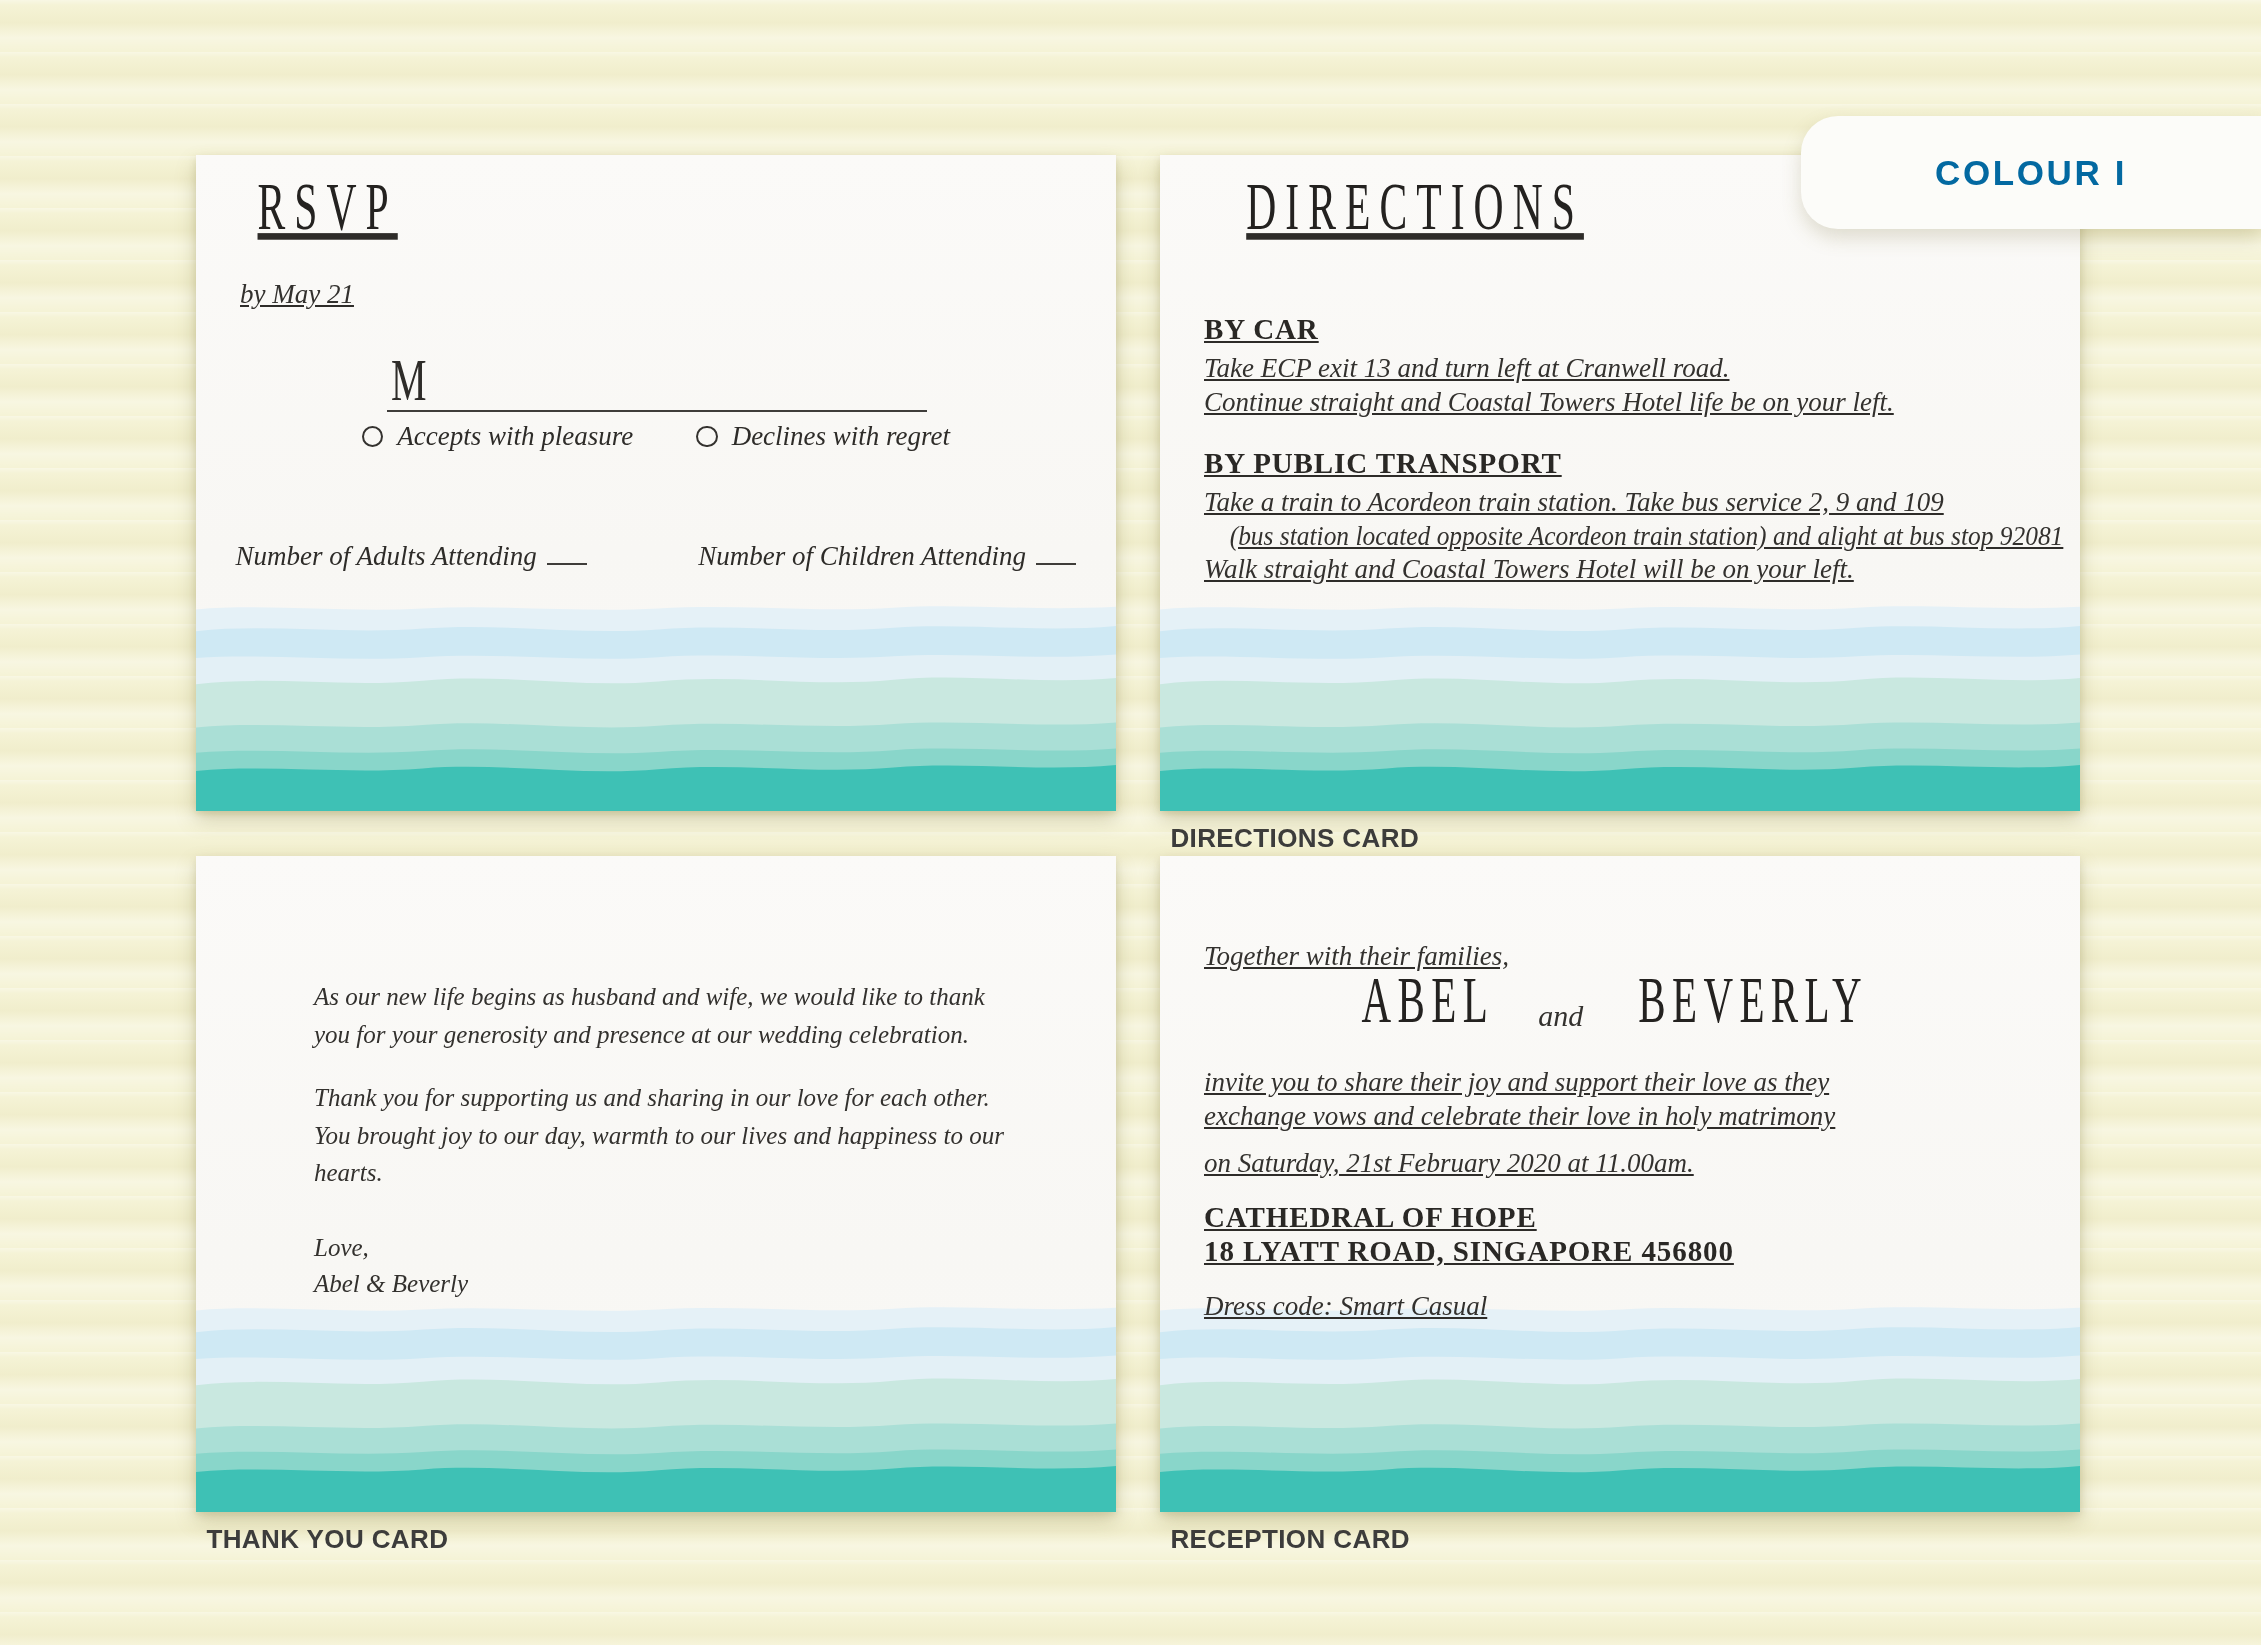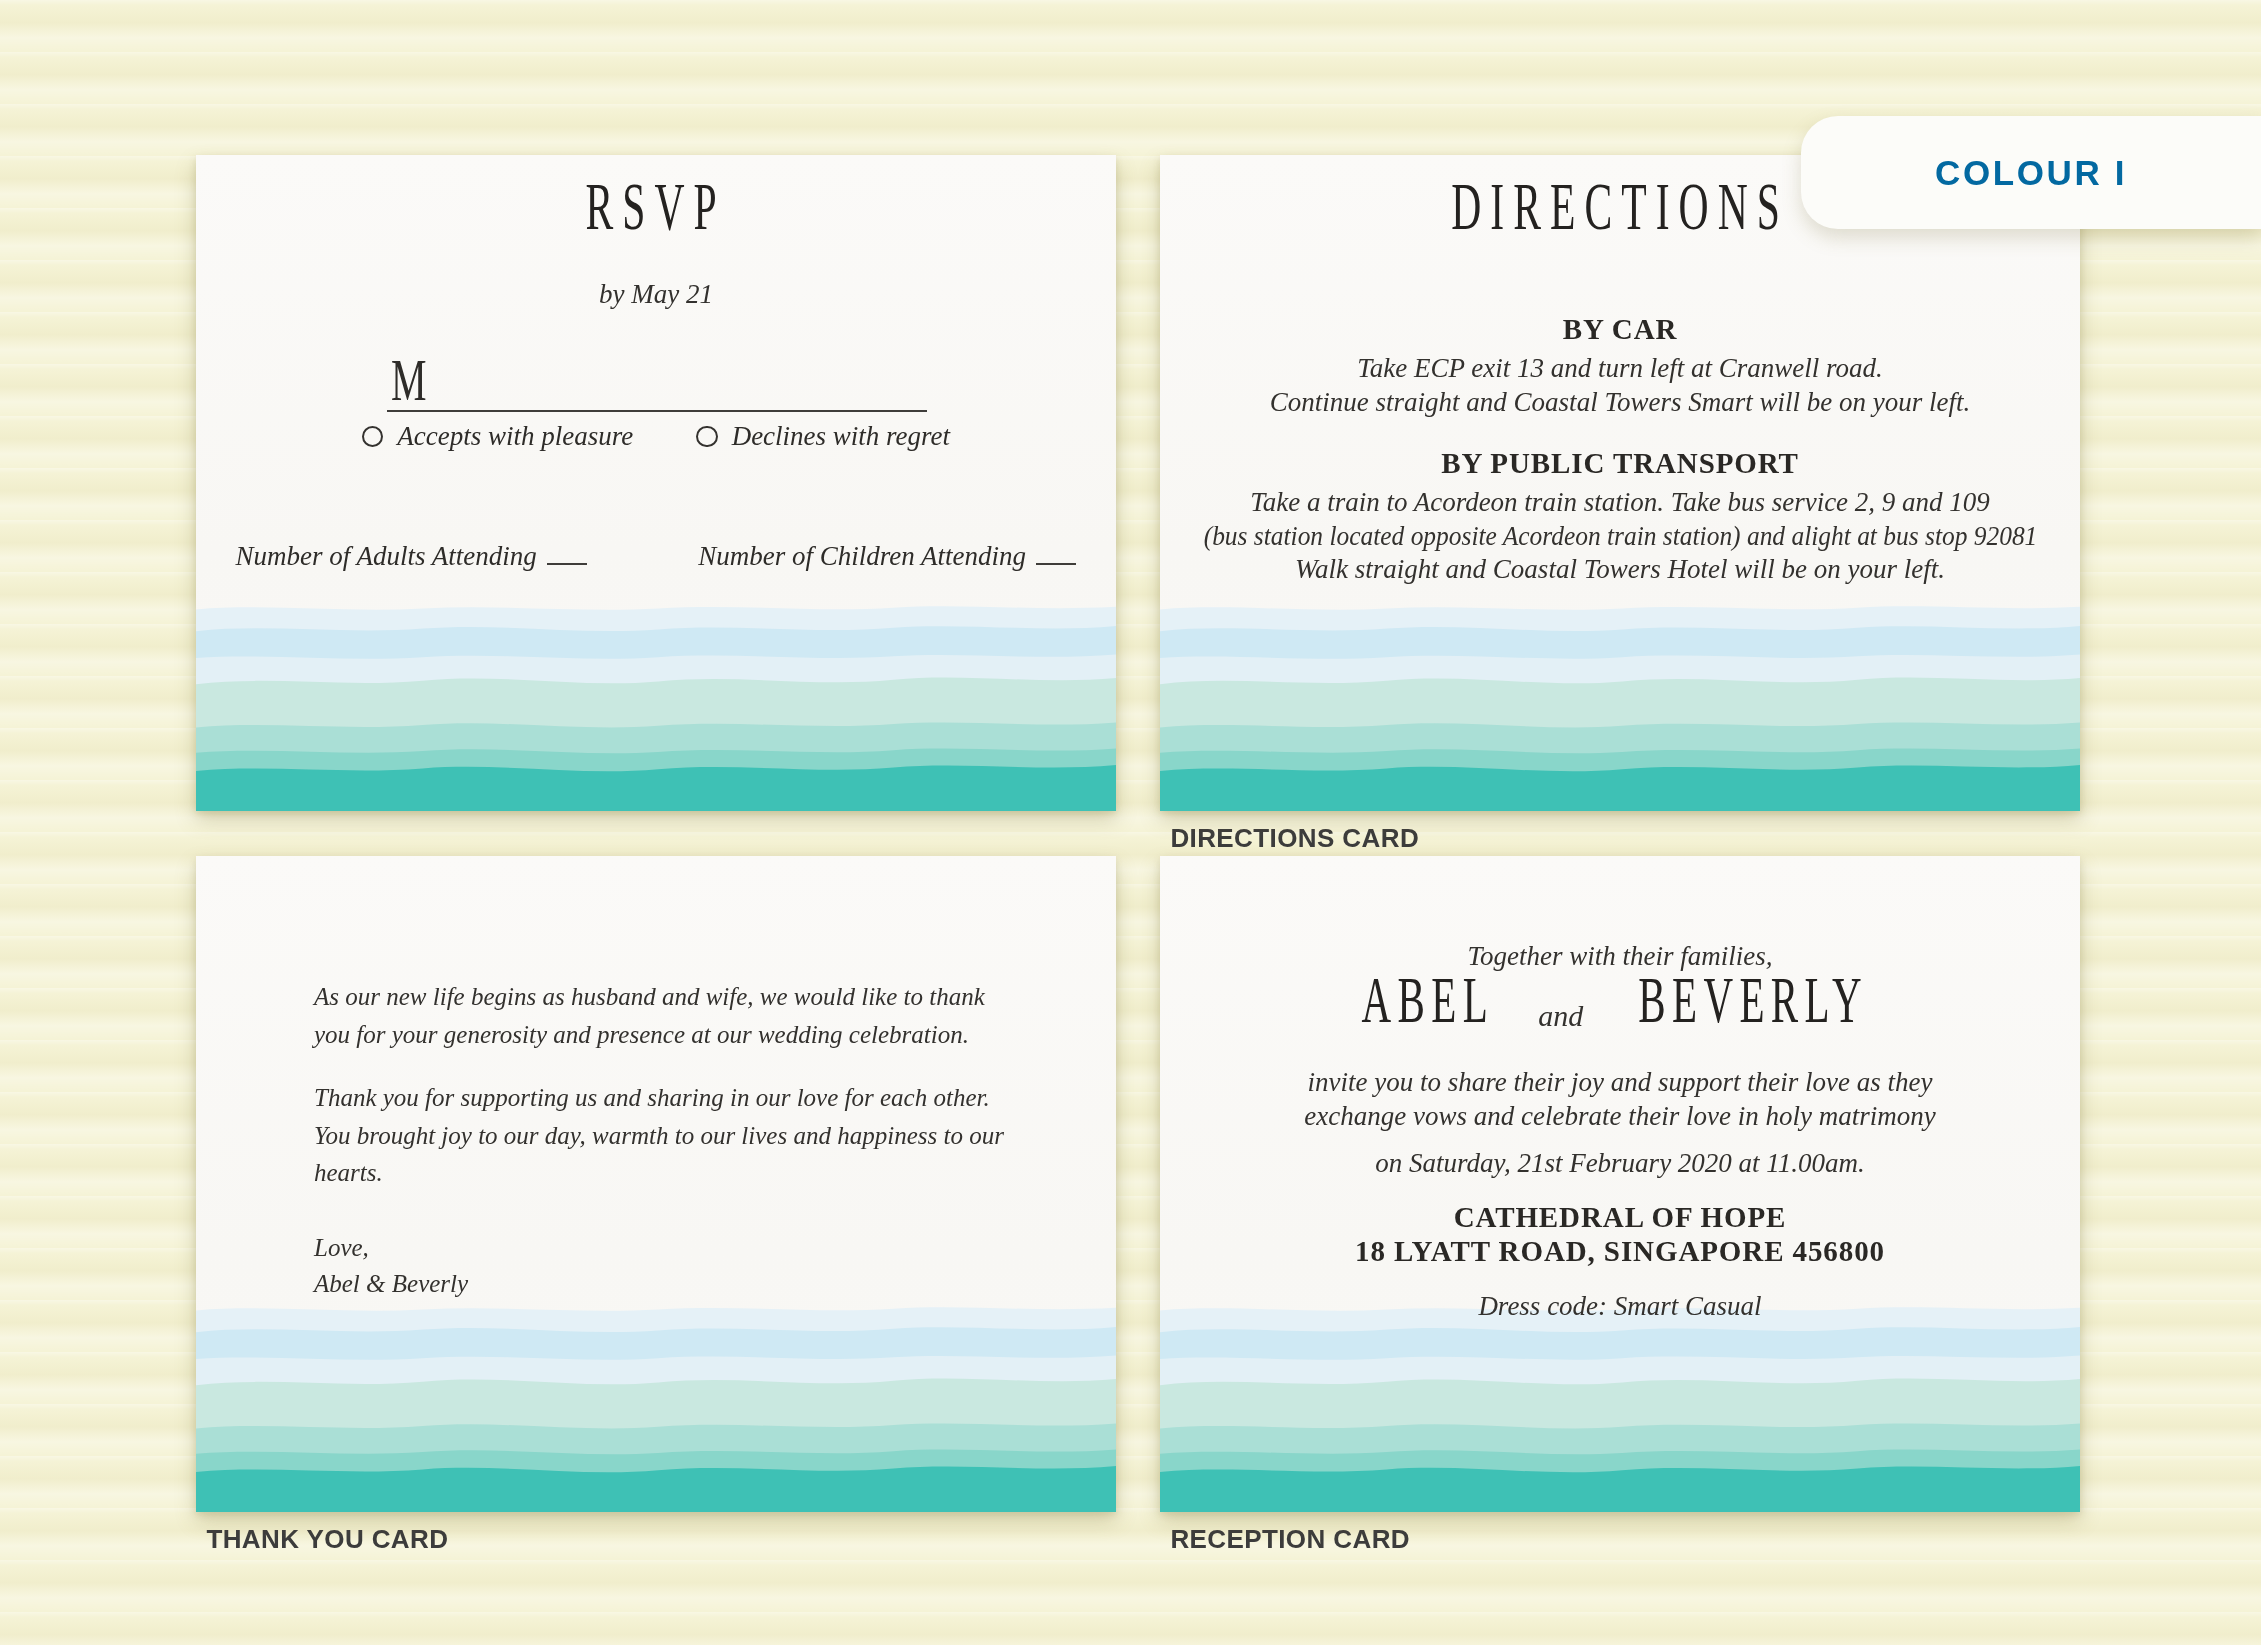--- a/index.html
+++ b/index.html
@@ -31,21 +31,21 @@
   }
 
   .caption {
     margin-top: 12.2px; padding-left: 10.4px;
     font-family: "Liberation Sans", sans-serif;
     font-weight: 700; font-size: 26px; letter-spacing: 0.4px;
     color: #3c3c3c;
   }
 
   
-  .fitline { display: flex; justify-content: center; position: absolute; left: 44px; right: 44px; }
+  .fitline { display: flex; justify-content: flex-start; position: absolute; left: 44px; right: 44px; text-decoration: underline; }
   .fitline > span { display: inline-block; white-space: nowrap; }
 
   .display-title { height: 80px; align-items: flex-end; }
   .display-title > span {
     font-size: 52px; letter-spacing: 11.3px; color: #242220;
     transform: scale(0.80, 1.32); transform-origin: center bottom;
   }
   .body-line > span { font-size: 27px; font-style: italic; color: #33312e; }
   .bold-caps > span { font-size: 29px; font-weight: 700; letter-spacing: 0.9px; color: #2a2825; }
 
@@ -172,21 +172,21 @@
         <div class="fitline display-title" style="top:10.4px;">
             <span>DIRECTIONS</span>
           </div>
         <div class="fitline bold-caps" style="top:158px;">
             <span>BY CAR</span>
           </div>
         <div class="fitline body-line" style="top:198px;">
             <span>Take ECP exit 13 and turn left at Cranwell road.</span>
           </div>
         <div class="fitline body-line" style="top:232px;">
-            <span>Continue straight and Coastal Towers Smart will be on your left.</span>
+            <span>Continue straight and Coastal Towers Hotel life be on your left.</span>
           </div>
         <div class="fitline bold-caps" style="top:292px;">
             <span>BY PUBLIC TRANSPORT</span>
           </div>
         <div class="fitline body-line" style="top:332px;">
             <span>Take a train to Acordeon train station. Take bus service 2, 9 and 109</span>
           </div>
         <div class="fitline body-line" style="top:366px;">
             <span style="transform: scaleX(0.942); transform-origin: center bottom;">(bus station located opposite Acordeon train station) and alight at bus stop 92081</span>
           </div>

